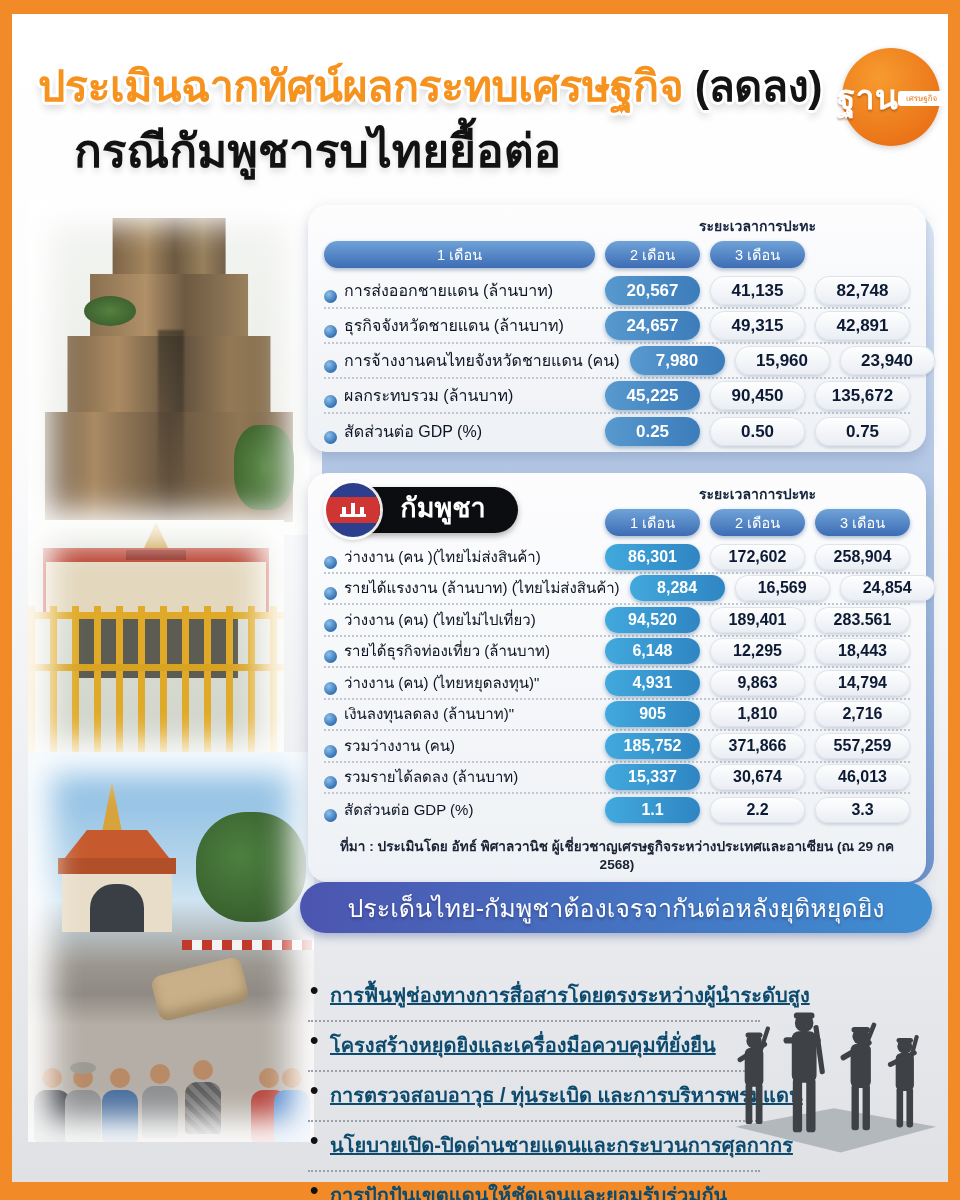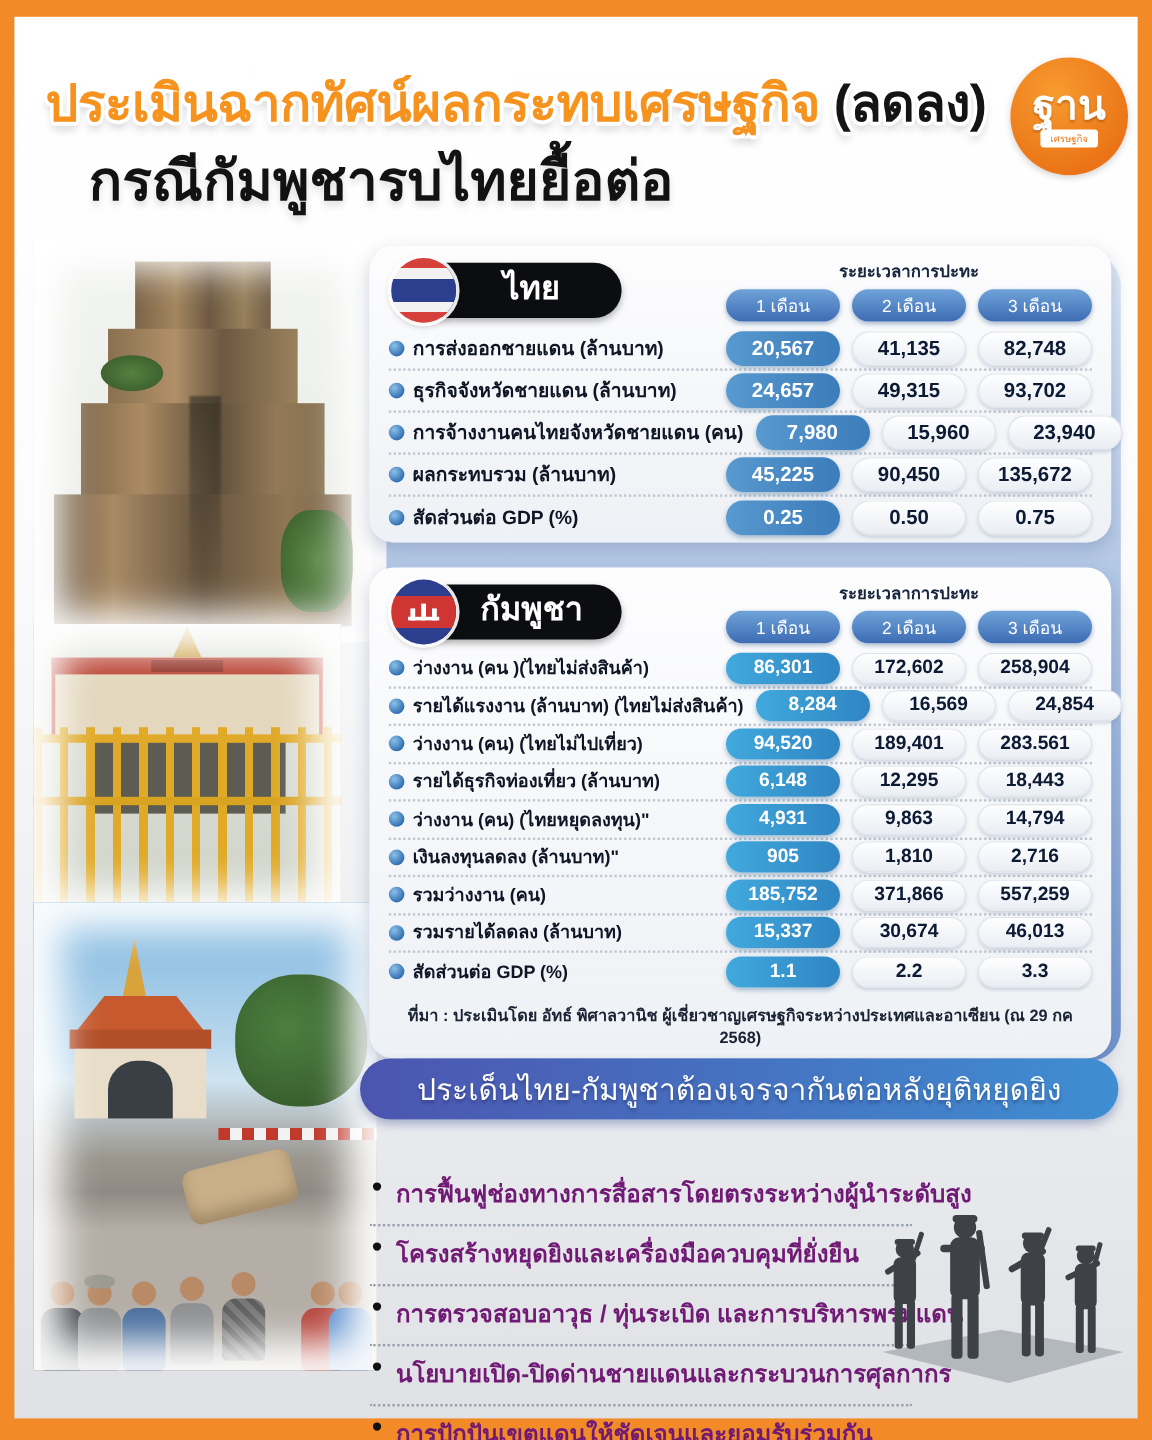--- a/index.html
+++ b/index.html
@@ -12,21 +12,21 @@
   .title1 { position:absolute; left:38px; top:52px; font-size:43px; font-weight:800; color:#f6921e;
     white-space:nowrap; letter-spacing:-.5px;
     text-shadow:-2px -2px 0 #fff,2px -2px 0 #fff,-2px 2px 0 #fff,2px 2px 0 #fff,0 3px 0 #fff,3px 0 0 #fff,-3px 0 0 #fff,0 -3px 0 #fff,0 6px 8px rgba(0,0,0,.22); }
   .title1 .black { color:#141414; }
   .title2 { position:absolute; left:74px; top:114px; font-size:46px; font-weight:800; color:#121212; white-space:nowrap;
     text-shadow:0 4px 6px rgba(0,0,0,.12); }
 
   
   .logo { position:absolute; left:842px; top:48px; width:98px; height:98px; border-radius:50%;
     background:radial-gradient(circle at 38% 30%,#f79b2e,#ea7317 75%);
-    display:flex; flex-direction:column; align-items:center; justify-content:center; box-shadow:0 2px 6px rgba(0,0,0,.18); }
+    display:flex; flex-direction:row; align-items:center; justify-content:center; box-shadow:0 2px 6px rgba(0,0,0,.18); }
   .logo .big { color:#fff; font-size:34px; font-weight:800; line-height:1; text-shadow:0 2px 2px rgba(120,50,0,.4); }
   .logo .small { margin-top:3px; background:#fff; color:#e97414; font-size:8px; font-weight:400; padding:1px 8px; border-radius:3px; }
 
   
   .photo { position:absolute; overflow:hidden; }
   .photo::after { content:""; position:absolute; inset:0; box-shadow:inset 0 0 30px 24px rgba(255,255,255,.95); pointer-events:none; }
   .photo-temple { left:28px; top:200px; width:282px; height:335px; background:linear-gradient(180deg,#f3f5f2,#e7e9e3); }
   .ziggurat { position:absolute; left:50%; transform:translateX(-50%); background:linear-gradient(90deg,#7c6448,#a3865e 30%,#6d5942 55%,#97805c 80%,#75604a); }
   .z1 { top:18px;  width:40%; height:60px; }
   .z2 { top:74px;  width:56%; height:66px; background:linear-gradient(90deg,#8a7050,#b09068 35%,#6d5942 60%,#9a815d); }
@@ -87,42 +87,42 @@
                linear-gradient(#fff,#fff) 20px 4px/4px 10px,linear-gradient(#fff,#fff) 0 100%/26px 3px;
     background-repeat:no-repeat; }
   .colpill { height:27px; border-radius:14px; display:flex; align-items:center; justify-content:center;
     background:linear-gradient(180deg,#6fa3d8,#3d6cb4); color:#fff; font-size:14.5px; font-weight:400;
     box-shadow:0 2px 4px rgba(40,80,130,.4); }
 
   .trow { display:grid; grid-template-columns:1fr 95px 95px 95px; column-gap:10px; align-items:center;
     min-height:35px; border-bottom:2px dotted #c0c7d1; }
   .trow:last-child { border-bottom:none; }
   .panel-kh .trow { min-height:31.5px; }
-  .rlabel { display:flex; align-items:center; gap:7px; font-size:16px; font-weight:700; color:#0e1524; white-space:nowrap; }
+  .rlabel { display:flex; align-items:flex-end; gap:7px; font-size:16px; font-weight:400; color:#0e1524; white-space:nowrap; }
   .panel-kh .rlabel { font-size:15px; }
   .row-dot { flex:0 0 13px; width:13px; height:13px; border-radius:50%;
     background:radial-gradient(circle at 35% 32%,#8cc0ea,#2d6cae 75%); }
   .vpill { height:29px; border-radius:15px; display:flex; align-items:center; justify-content:center; font-weight:700; }
   .panel-kh .vpill { height:26px; }
   .vpill.accent { color:#fff; font-size:17px; box-shadow:0 2px 4px rgba(30,90,140,.4); }
   .panel-th .vpill.accent { background:linear-gradient(90deg,#5899cf,#3b7cba); }
   .panel-kh .vpill.accent { background:linear-gradient(90deg,#41a9dd,#2f85c2); }
   .vpill.light { background:linear-gradient(180deg,#ffffff,#e9edf3); color:#0d1a33; font-size:17px;
     box-shadow:inset 0 0 0 1px #dfe4ec,0 2px 3px rgba(120,135,160,.3); }
   .panel-kh .vpill { font-size:16px; }
   .source { margin-top:9px; text-align:center; font-size:13.6px; font-weight:600; color:#1a2233; }
 
   
   .banner { position:absolute; left:300px; top:882px; width:632px; height:51px; border-radius:28px;
     background:linear-gradient(90deg,#4c55b0,#3f8ed2); display:flex; align-items:center; justify-content:center;
     color:#fff; font-size:25px; font-weight:400; box-shadow:0 4px 8px rgba(50,70,140,.35);
     text-shadow:0 2px 3px rgba(0,0,40,.3); }
   .bullets { position:absolute; left:308px; top:972px; width:452px; list-style:none; }
-  .bullets li { position:relative; padding:7px 0 9px 22px; font-size:20px; font-weight:700; color:#701a75;
-    border-bottom:2px dotted #97a0ab; white-space:nowrap; }
+  .bullets li { position:relative; padding:7px 0 9px 22px; font-size:20px; font-weight:700; color:#0c4a6e;
+    border-bottom:2px dotted #97a0ab; white-space:nowrap;text-decoration:underline; }
   .bullets li:last-child { border-bottom:none; }
   .bullets li::before { content:"•"; position:absolute; left:2px; top:4px; font-size:24px; color:#111; }
 
   .soldiers { position:absolute; left:728px; top:1002px; width:212px; height:158px; }
 </style>
 </head>
 <body>
 
 <div class="page">
   <div class="content-bg"></div>
@@ -191,24 +191,20 @@
 
   <div class="logo">
     <div class="big">ฐาน</div>
     <div class="small">เศรษฐกิจ</div>
   </div>
 
   <div class="backing"></div>
 
   <section class="panel panel-th">
     <div class="thead">
-      <div class="country">
-        <span class="flag flag-th"></span>
-        <span>ไทย</span>
-      </div>
       <div class="period">ระยะเวลาการปะทะ</div>
       <span class="colpill">1 เดือน</span>
       <span class="colpill">2 เดือน</span>
       <span class="colpill">3 เดือน</span>
     </div>
     <div>
   <div class="trow">
     <div class="rlabel">
       <span class="row-dot"></span>
       <span>การส่งออกชายแดน (ล้านบาท)</span>
@@ -218,21 +214,21 @@
     <span class="vpill light">82,748</span>
   </div>
 
   <div class="trow">
     <div class="rlabel">
       <span class="row-dot"></span>
       <span>ธุรกิจจังหวัดชายแดน (ล้านบาท)</span>
     </div>
     <span class="vpill accent">24,657</span>
     <span class="vpill light">49,315</span>
-    <span class="vpill light">93,702</span>
+    <span class="vpill light">42,891</span>
   </div>
 
   <div class="trow">
     <div class="rlabel">
       <span class="row-dot"></span>
       <span>การจ้างงานคนไทยจังหวัดชายแดน (คน)</span>
     </div>
     <span class="vpill accent">7,980</span>
     <span class="vpill light">15,960</span>
     <span class="vpill light">23,940</span>

